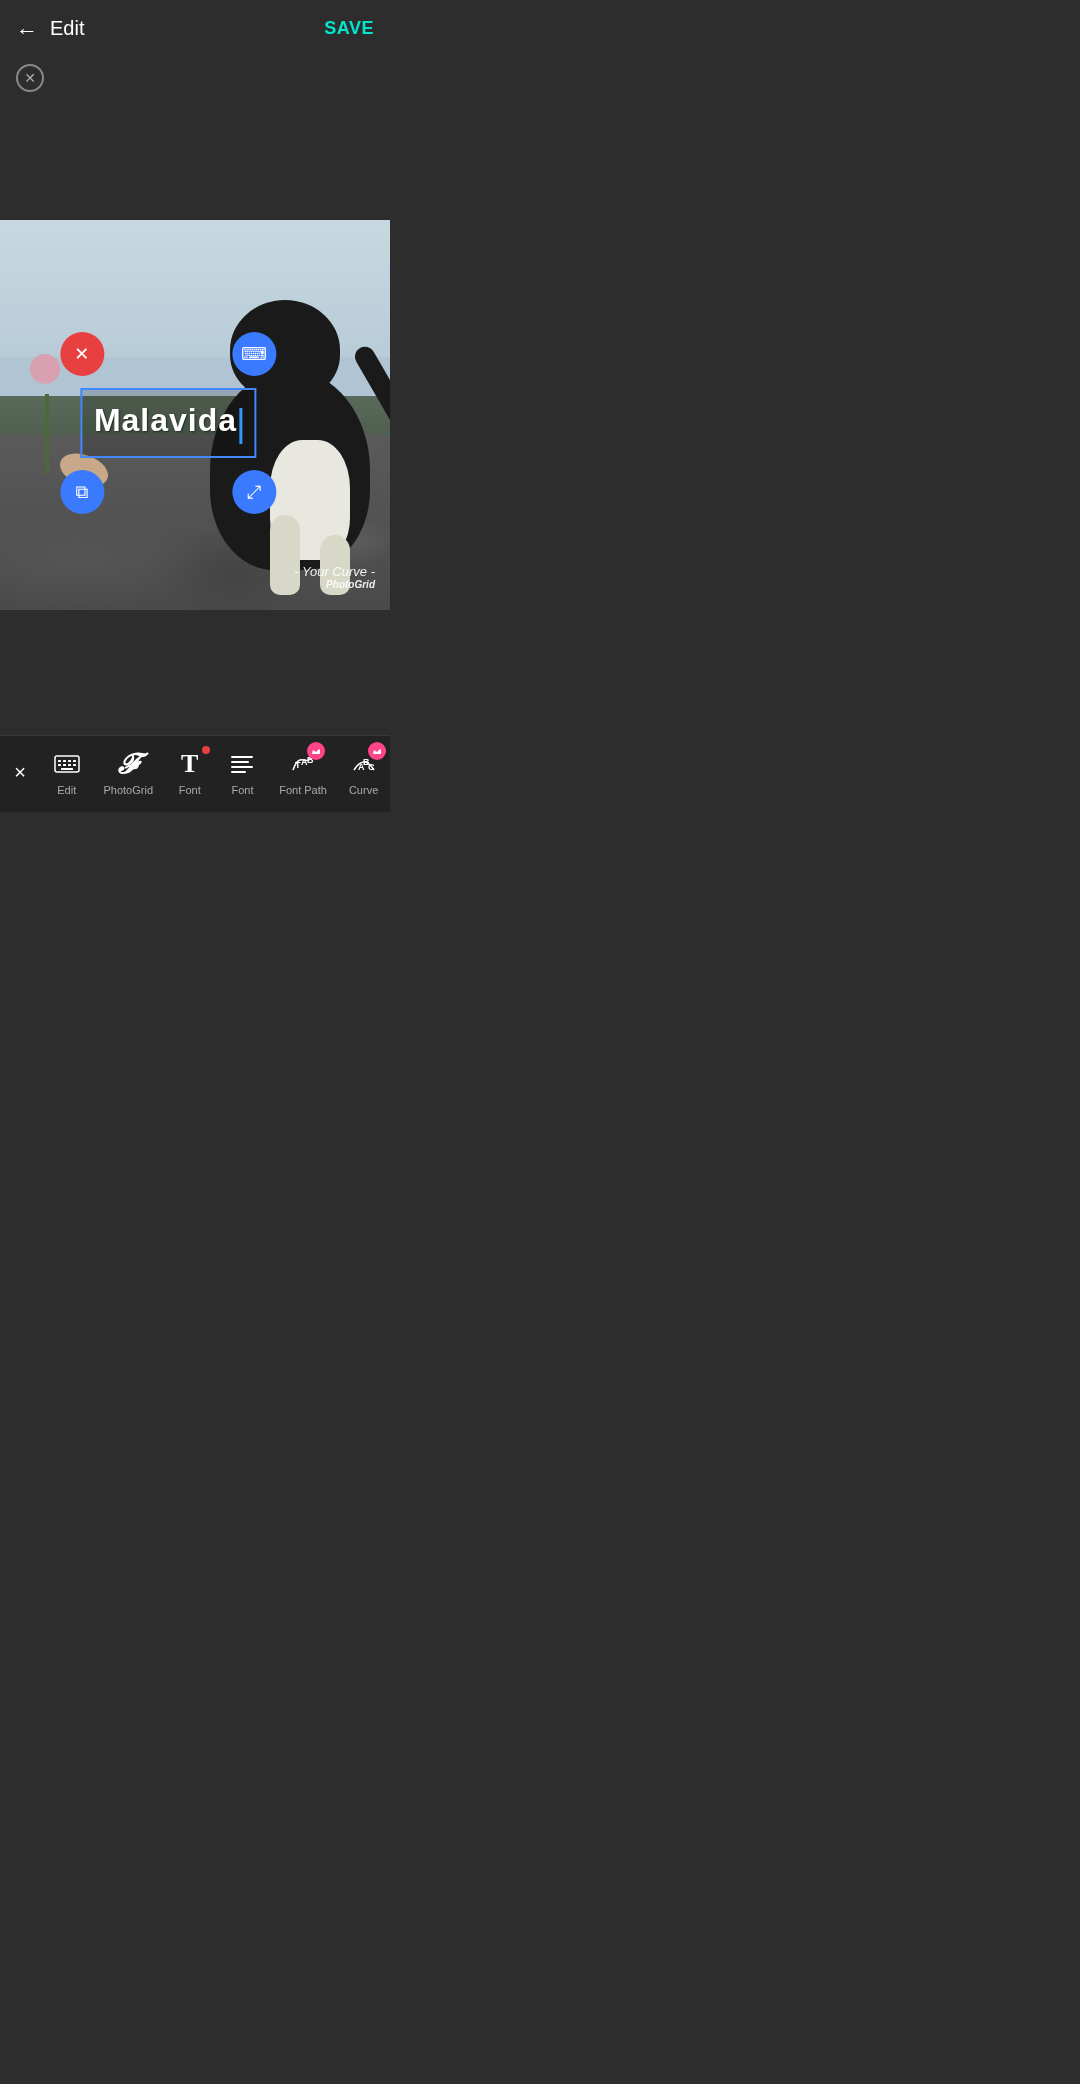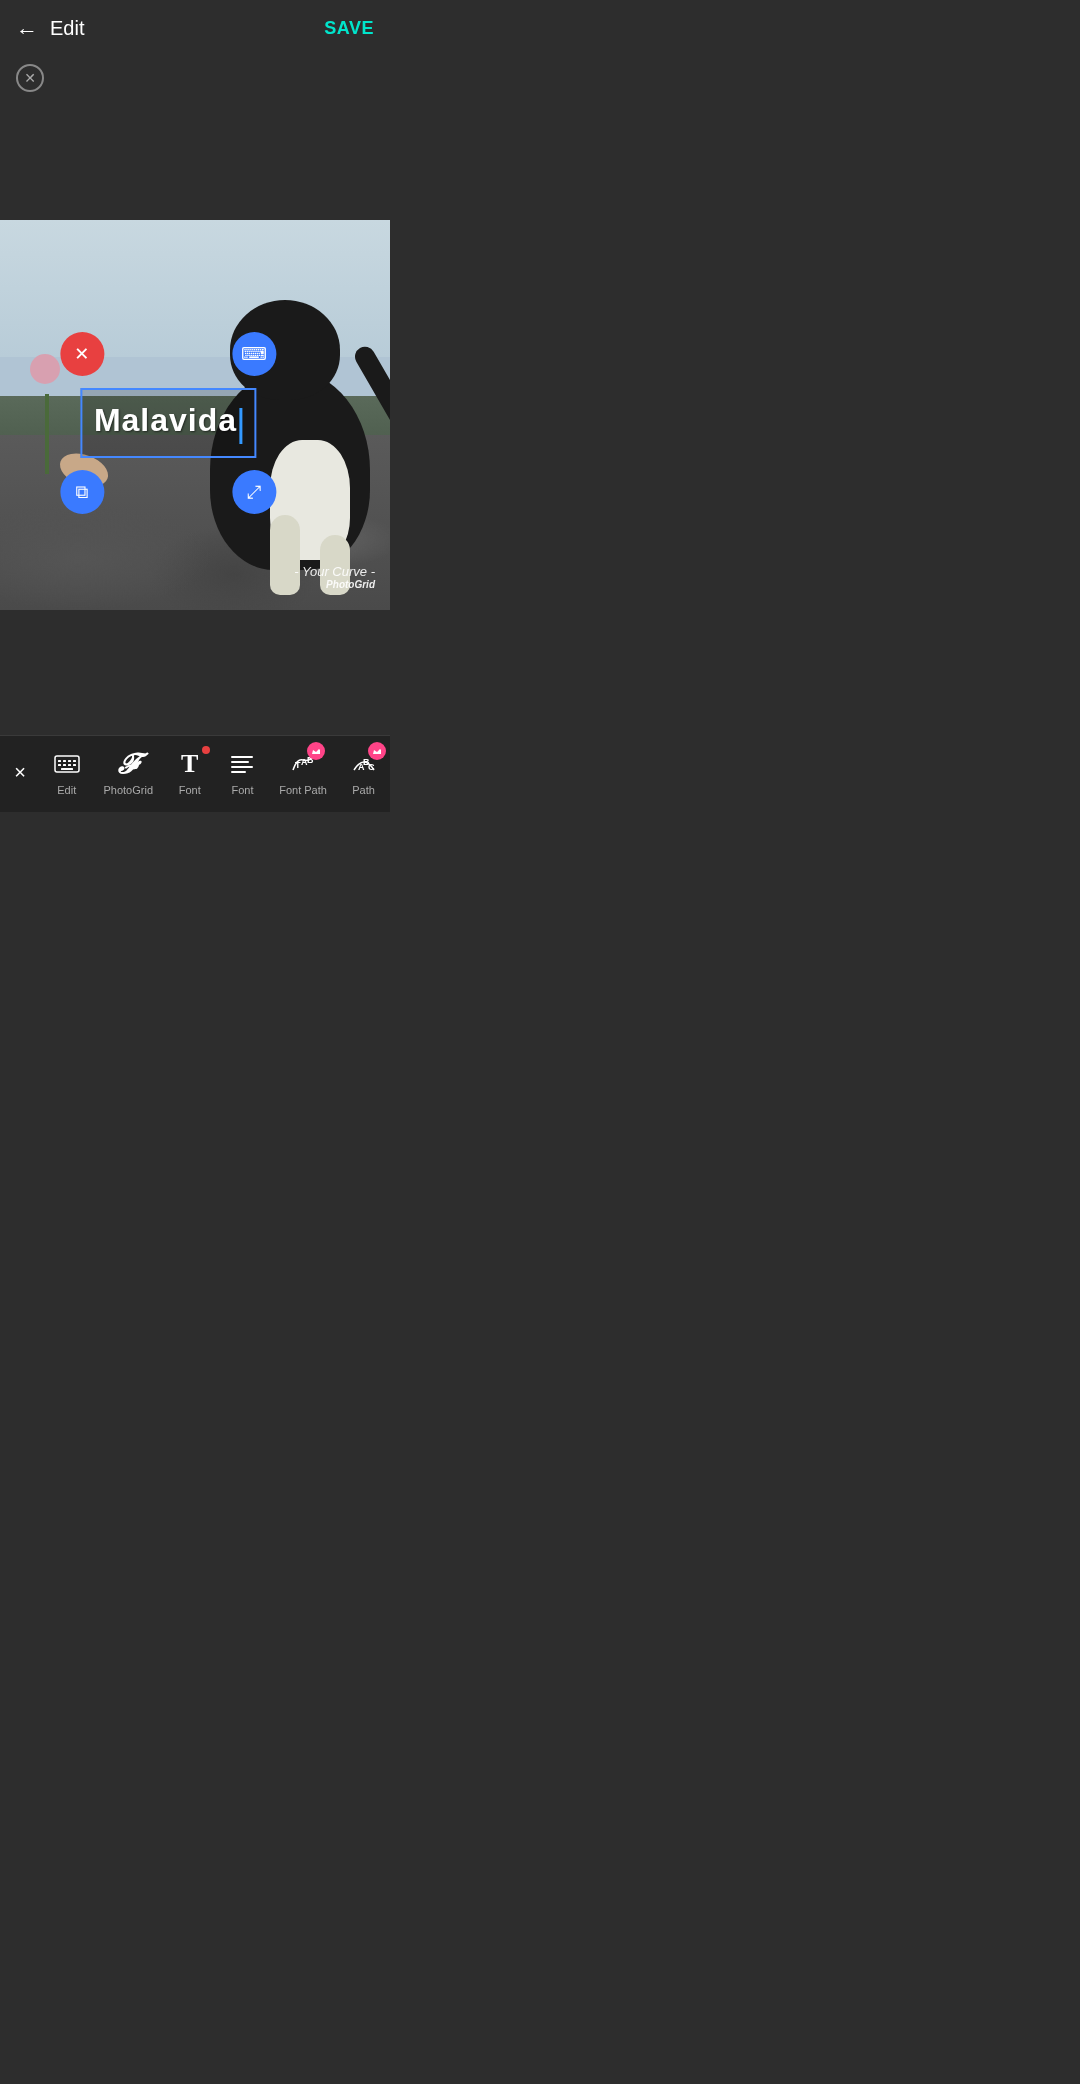--- a/index.html
+++ b/index.html
@@ -578,16 +578,16 @@
           <text x="8" y="20" fill="white" font-size="9" font-weight="bold">A</text>
           <text x="13" y="15" fill="white" font-size="9" font-weight="bold">B</text>
           <text x="18" y="20" fill="white" font-size="9" font-weight="bold">C</text>
         </svg>
         <div class="crown-badge">
           <svg width="10" height="8" viewBox="0 0 10 8">
             <path d="M1 7 L2 3 L5 5 L8 2 L9 3 L9 7 Z" fill="white"></path>
           </svg>
         </div>
       </div>
-      <span class="toolbar-item-label">Path</span>
+      <span class="toolbar-item-label">Curve</span>
     </div>
   </div>
 </div>
 
 </body></html>

